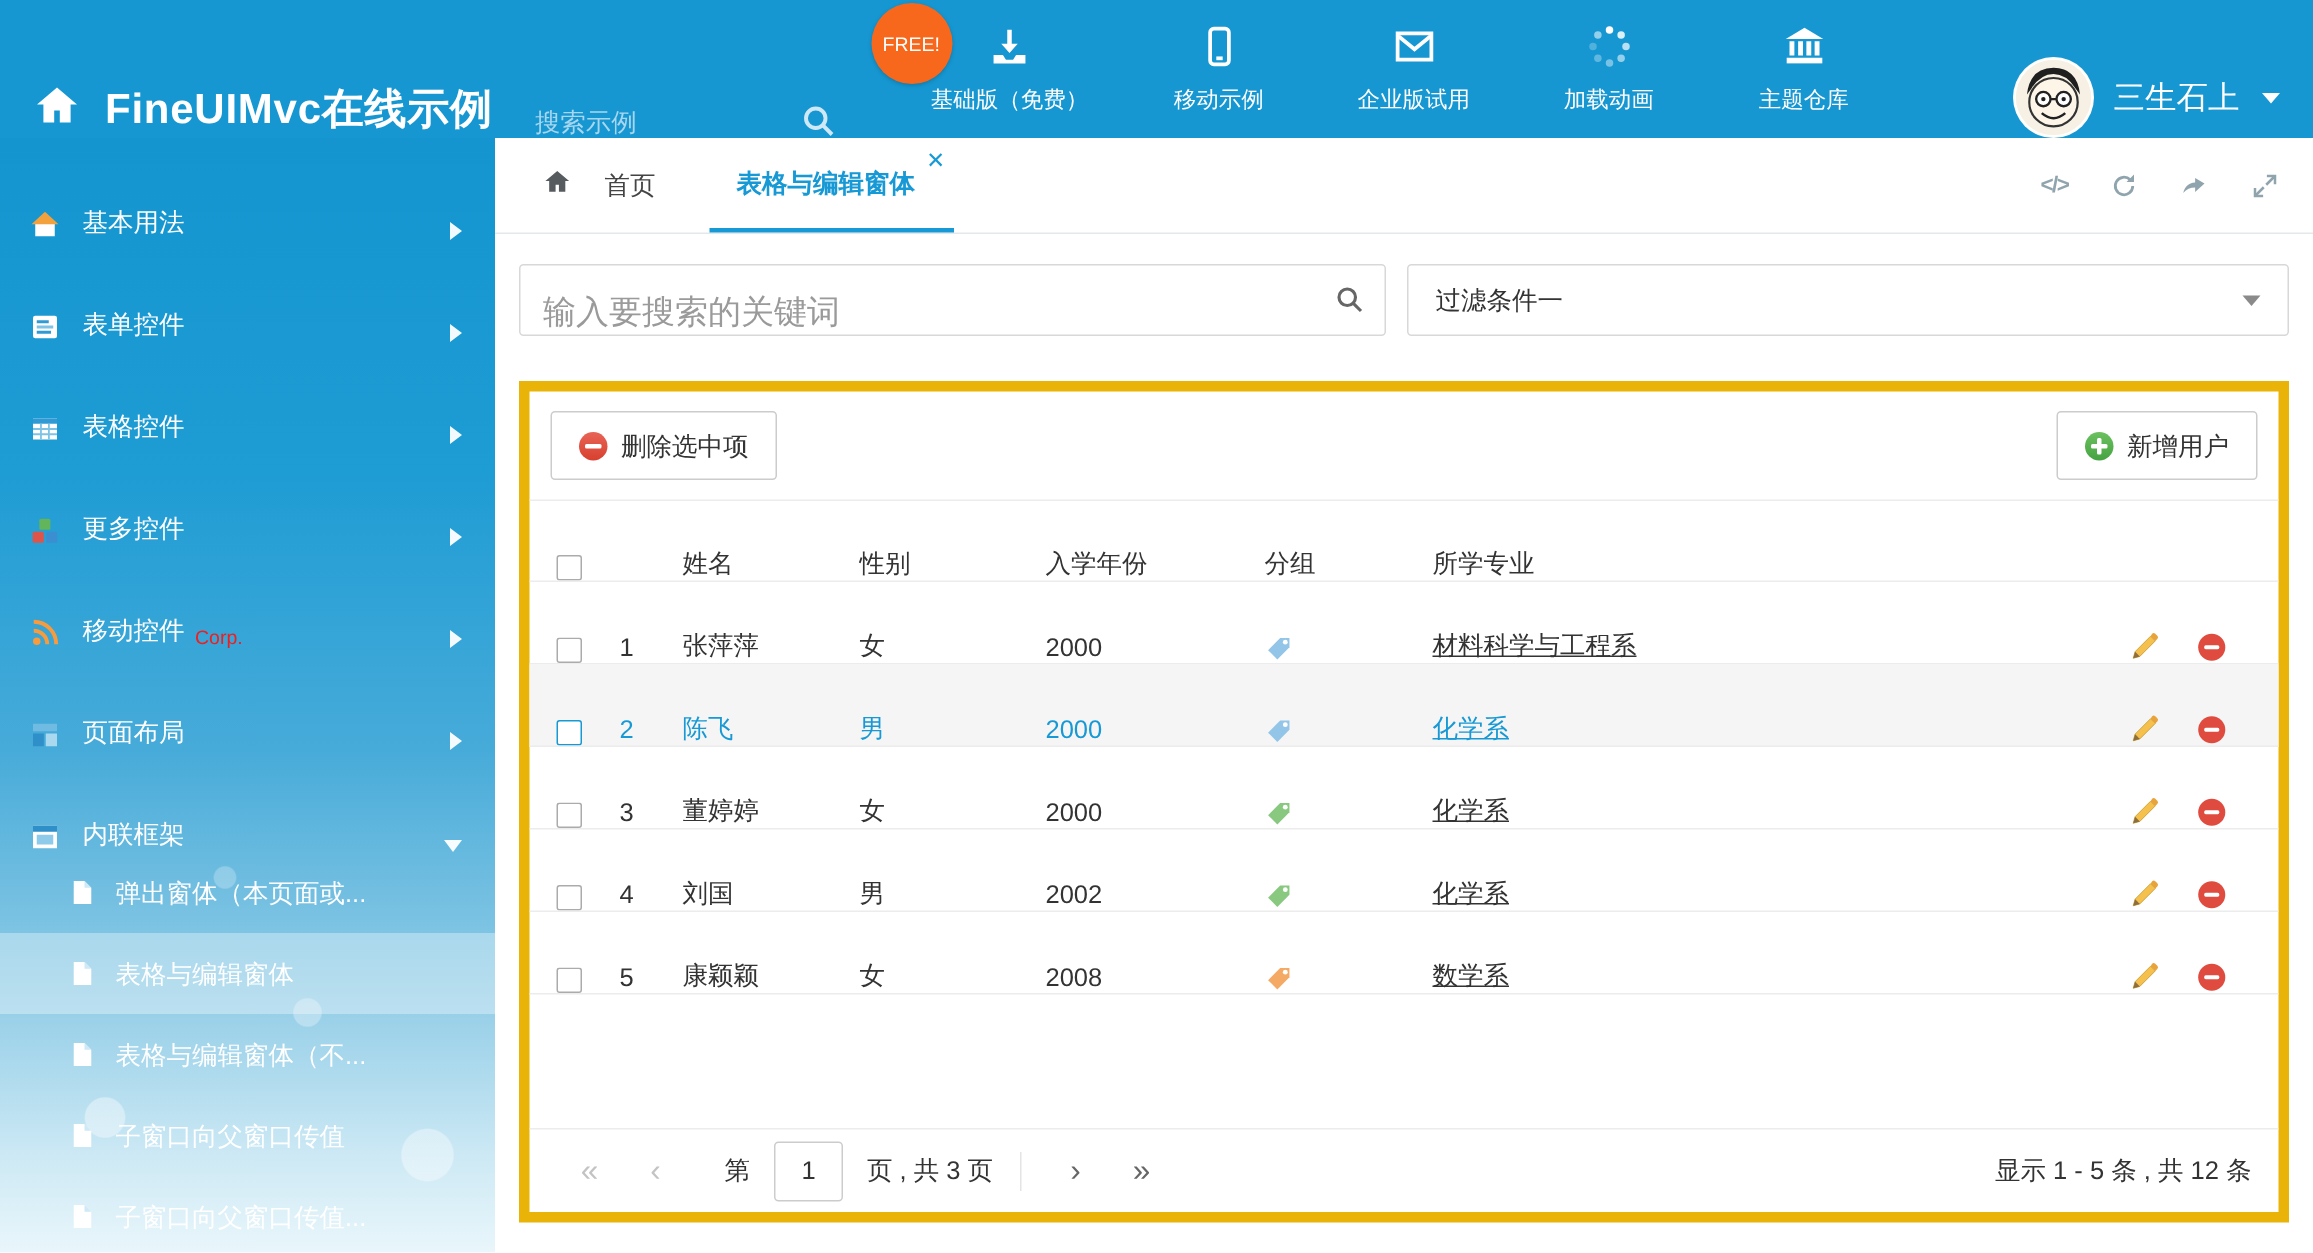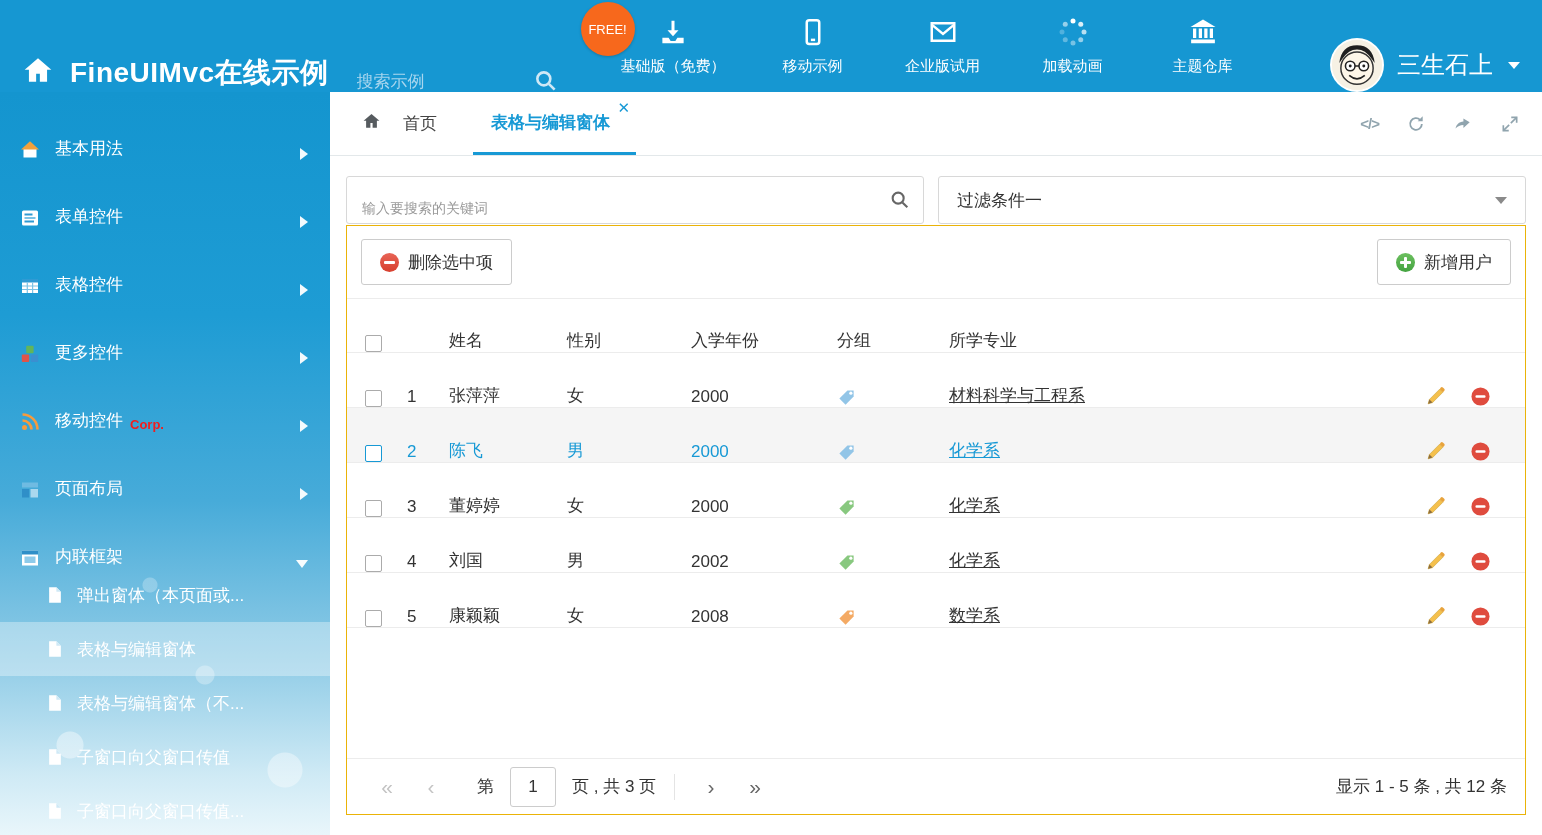--- a/index.html
+++ b/index.html
@@ -10,61 +10,61 @@
 .header{position:absolute;top:0;left:0;width:1542px;height:92px;background:#1697d2;display:flex;align-items:flex-end;padding:0 22px;z-index:5}
 .brand{display:flex;align-items:center;gap:16px;flex:0 0 auto}
 .brand-title{color:#fff;font-size:28px;font-weight:bold;letter-spacing:.5px;white-space:nowrap}
 .hdr-search{position:relative;margin-left:28px;width:206px;flex:0 0 auto}
 .hdr-search input{width:100%;background:transparent;border:none;outline:none;color:#d7edf8;font-size:17px;padding-right:36px}
 .hdr-search input::placeholder{color:#a8d6ee}
 .hdr-search .mag{position:absolute;right:4px;top:-4px}
 .hdr-nav{display:flex;margin-left:58px;gap:44px;flex:0 0 auto}
 .nav-item{display:flex;flex-direction:column;align-items:center;justify-content:center;gap:7px;color:#fff;font-size:15px;cursor:pointer;position:relative;height:92px;min-width:86px}
 .free-badge{position:absolute;left:-40px;top:2px;width:54px;height:54px;border-radius:50%;background:#f7681c;color:#fff;font-size:13px;font-weight:normal;display:flex;align-items:center;justify-content:center;box-shadow:0 1px 3px rgba(0,0,0,.2)}
-.hdr-user{margin-left:auto;display:flex;align-items:center;gap:13px;color:#fff;font-size:24px;cursor:pointer;flex:0 0 auto}
+.hdr-user{margin-left:auto;display:flex;align-items:center;gap:13px;color:#fff;font-size:21px;cursor:pointer;flex:0 0 auto}
 .avatar{width:54px;height:54px;border-radius:50%;border:2px solid rgba(255,255,255,.95);overflow:hidden;background:#f6f1e4;flex:0 0 54px}
 .caret-down{width:0;height:0;border-left:6px solid transparent;border-right:6px solid transparent;border-top:7px solid #fff;margin-left:2px}
 
 
 .sidebar{position:absolute;top:92px;left:0;width:330px;height:743px;overflow:hidden;
 background:linear-gradient(180deg,#1495cf 0%,#1e9cd4 30%,#47abd9 55%,#8ecbe6 76%,#cfeaf5 92%,#e9f6fb 100%)}
 .sidebar::before{content:"";position:absolute;left:0;right:0;bottom:0;height:320px;pointer-events:none;
 background:
 radial-gradient(circle at 70px 230px,rgba(255,255,255,.40) 0 13px,transparent 14px),
 radial-gradient(circle at 205px 160px,rgba(255,255,255,.30) 0 9px,transparent 10px),
 radial-gradient(circle at 285px 255px,rgba(255,255,255,.38) 0 17px,transparent 18px),
 radial-gradient(circle at 150px 70px,rgba(255,255,255,.25) 0 7px,transparent 8px)}
 .side-item{height:68px;display:flex;align-items:flex-end;padding:0 22px 0 20px;color:#fff;font-size:17px;cursor:pointer;position:relative;z-index:1}
 .side-icon{width:20px;height:20px;margin-right:15px;flex:0 0 20px}
 .chev-right{width:0;height:0;border-top:6px solid transparent;border-bottom:6px solid transparent;border-left:8px solid #fff;margin-left:auto;opacity:.95}
 .chev-open{width:0;height:0;border-left:6px solid transparent;border-right:6px solid transparent;border-top:8px solid #fff;margin-left:auto;opacity:.95}
-.corp{color:#f21d1d;font-size:13px;margin-left:7px;font-weight:bold}
+.corp{color:#f21d1d;font-size:13px;margin-left:7px;font-weight:normal}
 .side-sub{height:54px;display:flex;align-items:center;padding-left:46px;color:#fff;font-size:17px;cursor:pointer;position:relative;z-index:1;white-space:nowrap}
 .side-sub.active{background:rgba(255,255,255,.34)}
 .file-icon{width:18px;height:18px;margin-right:13px;flex:0 0 18px}
 
 
 .main{position:absolute;top:92px;left:330px;width:1212px;height:743px;background:#fff;display:flex;flex-direction:column}
 .tabstrip{flex:0 0 64px;border-bottom:1px solid #e3e8ea;display:flex;align-items:stretch;padding:0 16px;position:relative}
 .tab{display:flex;align-items:center;gap:22px;padding:0 16px;font-size:17px;color:#444;cursor:pointer;position:relative}
 .tab.active{color:#1799d5;font-weight:bold;border-bottom:3px solid #1799d5;padding:0 26px 0 18px;margin-left:20px}
 .tab-close{position:absolute;top:8px;right:6px;color:#1799d5;font-size:15px;font-weight:bold;line-height:1;cursor:pointer}
 .tab-actions{margin-left:auto;display:flex;align-items:center;gap:27px;color:#90a4ae;padding-right:6px}
 .code-glyph{font-size:15px;font-weight:bold;letter-spacing:-1px;cursor:pointer}
 .ta-ic{cursor:pointer;display:flex;align-items:center}
 
 .filter-row{display:flex;gap:14px;padding:20px 16px 0;flex:0 0 auto}
 .search-box{position:relative;width:578px;flex:0 0 578px}
-.search-box input{width:100%;height:48px;border:1px solid #d8d8d8;border-radius:3px;padding:16px 46px 0 15px;font-size:14px;color:#333;outline:none}
+.search-box input{width:100%;height:48px;border:1px solid #d8d8d8;border-radius:3px;padding:16px 46px 0 15px;font-size:22px;color:#333;outline:none}
 .search-box input::placeholder{color:#9a9a9a}
 .search-box .mag2{position:absolute;right:13px;top:13px;cursor:pointer}
 .dropdown{flex:1;height:48px;border:1px solid #d8d8d8;border-radius:3px;display:flex;align-items:center;padding:0 18px;font-size:17px;color:#333;cursor:pointer}
 .dd-caret{margin-left:auto;width:0;height:0;border-left:6px solid transparent;border-right:6px solid transparent;border-top:7px solid #8a8a8a}
 
-.panel{margin:1px 16px 20px;border:1px solid #eab308;flex:1;display:flex;flex-direction:column;min-height:0}
+.panel{margin:30px 16px 20px;border:7px solid #eab308;flex:1;display:flex;flex-direction:column;min-height:0}
 .toolbar{display:flex;justify-content:space-between;align-items:center;padding:13px 14px;flex:0 0 auto}
 .btn{display:inline-flex;align-items:center;gap:9px;height:46px;padding:0 18px;border:1px solid #ccc;border-radius:3px;background:#fff;font-size:17px;color:#333;cursor:pointer}
 .circle-ic{width:19px;height:19px;border-radius:50%;position:relative;display:inline-block;flex:0 0 19px}
 .circle-ic.red{background:linear-gradient(180deg,#e86456,#d7402f)}
 .circle-ic.green{background:linear-gradient(180deg,#6cc05f,#45a341)}
 .circle-ic::before{content:"";position:absolute;left:4px;top:8px;width:11px;height:3px;background:#fff;border-radius:1px}
 .circle-ic.green::after{content:"";position:absolute;left:8px;top:4px;width:3px;height:11px;background:#fff;border-radius:1px}
 
 .thead,.trow{display:flex;align-items:flex-end;height:55px;flex:0 0 55px;border-bottom:1px solid #ececec;font-size:17px;color:#333}
 .thead{border-top:1px solid #ececec}

